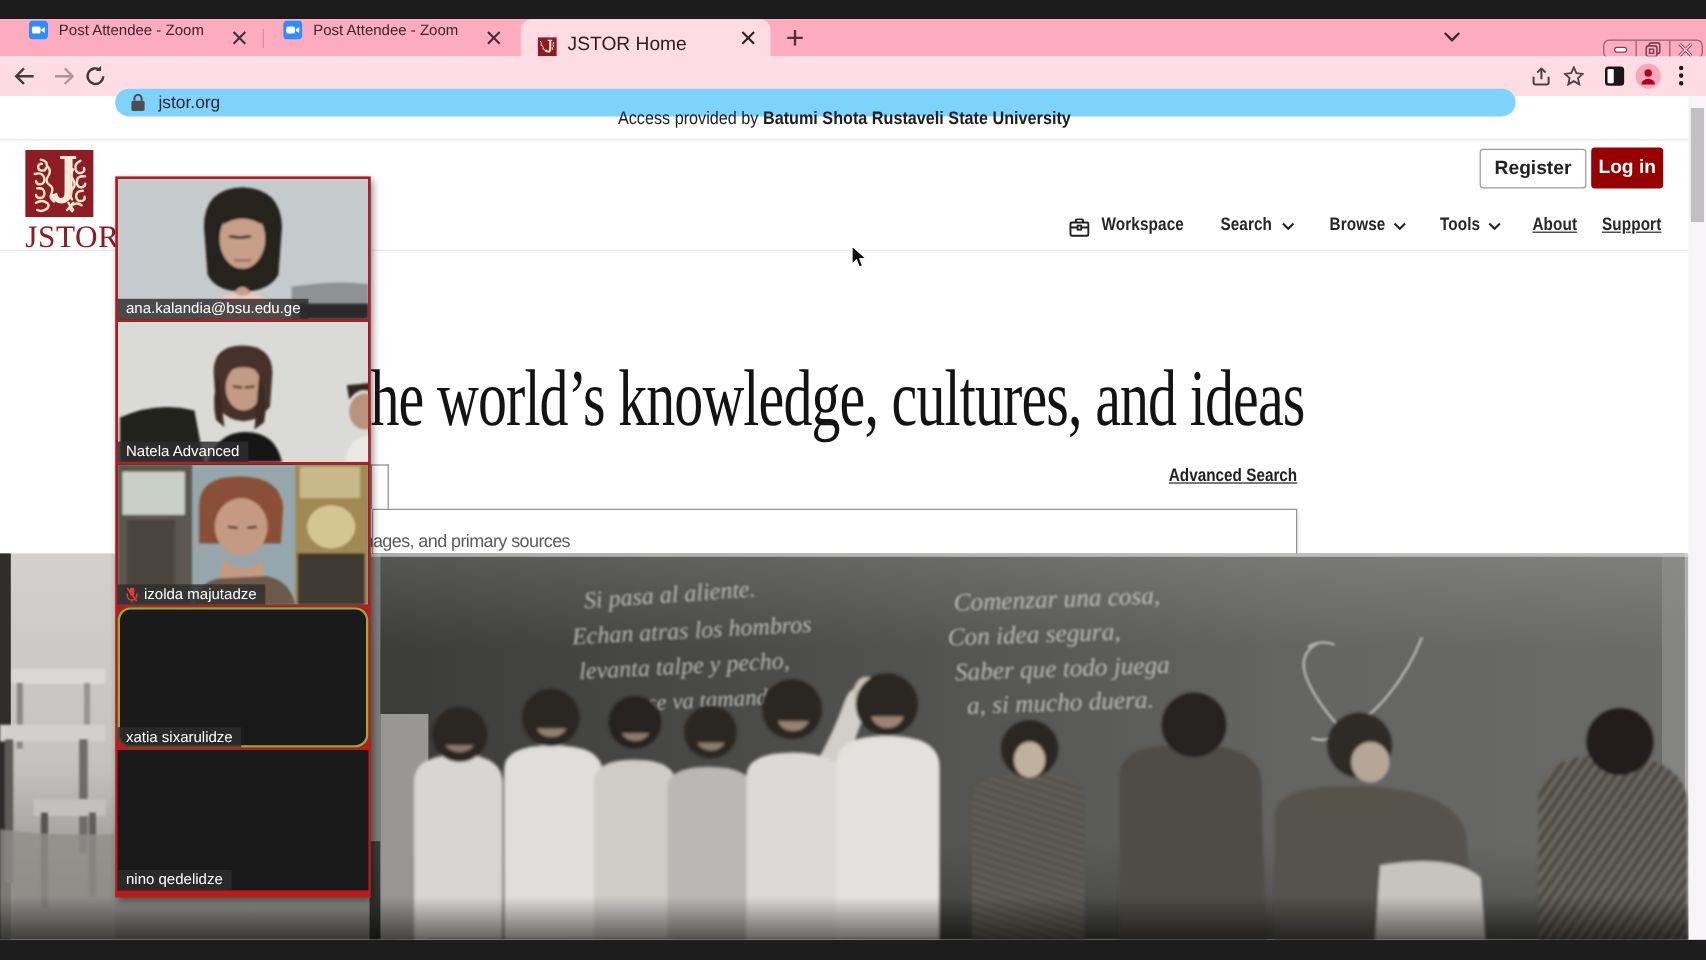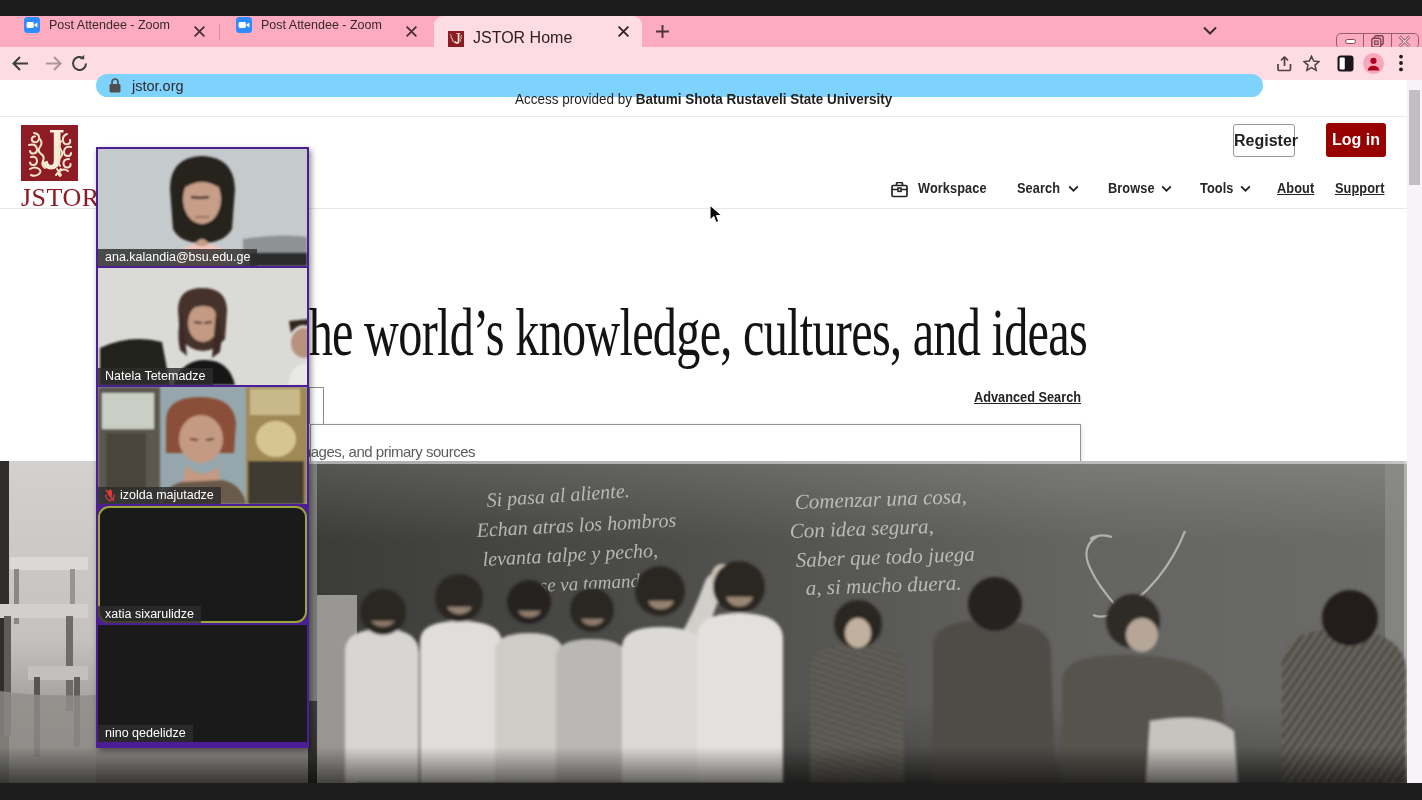--- a/index.html
+++ b/index.html
@@ -26,37 +26,37 @@
   
   #access { left:0; top:90px; width:1407px; height:18px; text-align:center;
     font-size:15px; line-height:18px; color:#1f1f1f; }
   #access span { display:inline-block; transform:scaleX(.9); transform-origin:center; white-space:nowrap; }
   #accessline { left:0; top:116px; width:1407px; height:1px; background:#e9e9e9; }
   #headline { left:0; top:208px; width:1407px; height:1px; background:#e7e7e7; }
   #logosq { left:21px; top:125px; width:57px; height:56px; }
   #logoword { left:21px; top:183px; width:58px; text-align:center; font-family:"Liberation Serif",serif;
     font-size:26px; color:#8d1b24; letter-spacing:0.5px; }
   .btn { position:absolute; font-size:16px; font-weight:bold; text-align:center; border-radius:3px; }
-  #reg { left:1233px; top:124px; width:62px; height:33px; line-height:31px; background:#fff;
+  #reg { left:1233px; top:124px; width:89px; height:33px; line-height:31px; background:#fff;
     border:1px solid #999; color:#222; }
   #login { left:1326px; top:123px; width:60px; height:34px; line-height:34px; background:#970201; color:#fff; }
   #nav { left:0px; top:179px; width:1407px; height:20px; font-size:15px; color:#262626; font-weight:bold;}
   .nv { position:absolute; top:0; white-space:nowrap; transform:scaleX(.85); transform-origin:left; letter-spacing:.1px; }
   .chev { position:absolute; top:6px; width:11px; height:7px; }
   #h1 { left:137px; top:299px; font-family:"Liberation Serif", serif; font-size:67px; color:#131313;
     white-space:nowrap; letter-spacing:-1px; line-height:67px; transform:scaleX(.72); transform-origin:left; }
   #advs { left:974px; top:388px; font-size:15px; font-weight:bold; color:#222; text-decoration:underline;
     transform:scaleX(.85); transform-origin:left; }
   #selbox { left:309px; top:387px; width:15px; height:37px; background:#fff;
     border:1px solid #8b8b8b; border-bottom:none; }
   #searchbar { left:310px; top:424px; width:771px; height:51px; background:#fff;
     border:1px solid #949494; box-shadow:0 2px 5px rgba(0,0,0,.18); }
   #ph { position:absolute; top:18px; left:-164px; font-size:15px; letter-spacing:-.5px; color:#5c5c5c; white-space:nowrap; }
   
-  #zoom { left:96px; top:147px; width:213px; height:601px; background:#4c1d95; padding:2px;
+  #zoom { left:96px; top:147px; width:213px; height:601px; background:#b91c1c; padding:2px;
     box-shadow:2px 3px 6px rgba(0,0,0,.45); }
   .tile { position:relative; width:209px; height:117px; overflow:hidden; background:#1a1a1a; margin-bottom:2px; }
   .vlabel { position:absolute; left:0px; bottom:0px; background:rgba(45,45,45,.82); color:#fff;
     font-size:12.5px; padding:1px 7px 2px 7px; display:flex; align-items:center; gap:5px;}
   #winctl { left:1336px; top:17px; width:83px; height:16px; border:1px solid #93606c; border-radius:5px;
     display:flex; }
   .wseg { flex:1; display:flex; align-items:center; justify-content:center; border-right:1px solid #93606c; }
 </style>
 </head>
 <body>
@@ -389,21 +389,21 @@
           <path d="M118 44 q8 20 4 40 l-8 6 Z" fill="#3c2c26"></path>
           <path d="M84 44 q-6 20-2 38 l7 6 Z" fill="#3c2c26"></path>
           <path d="M96 54 l8 1 M114 54 l-8 1" stroke="#4a382f" stroke-width="2"></path>
           <path d="M77 117 q6-22 28-24 q24-2 30 24 Z" fill="#17171б"></path>
           <path d="M75 117 q8-24 30-25 q26-1 32 25 Z" fill="#181817"></path>
           <ellipse cx="206" cy="75" rx="13" ry="15" fill="#b7937e"></ellipse>
           <path d="M193 65 q8-12 20-6 l0 -8 -22 2 Z" fill="#33281f"></path>
           <path d="M190 117 q2-20 18-22 l8 0 0 22 Z" fill="#e9e9e7"></path>
         </g>
       </svg>
-      <div class="vlabel">Natela Tetemadze</div></div>
+      <div class="vlabel">Natela Advanced</div></div>
     <div class="tile" id="t3">
       <svg width="209" height="117" viewBox="0 0 209 117">
         <defs>
             <filter id="b3">
               <feGaussianBlur stdDeviation="1"></feGaussianBlur>
             </filter>
           </defs>
         <rect width="209" height="117" fill="#95a7ad"></rect>
         <g filter="url(#b3)">
           <rect x="0" y="0" width="62" height="117" fill="#5c5950"></rect>

